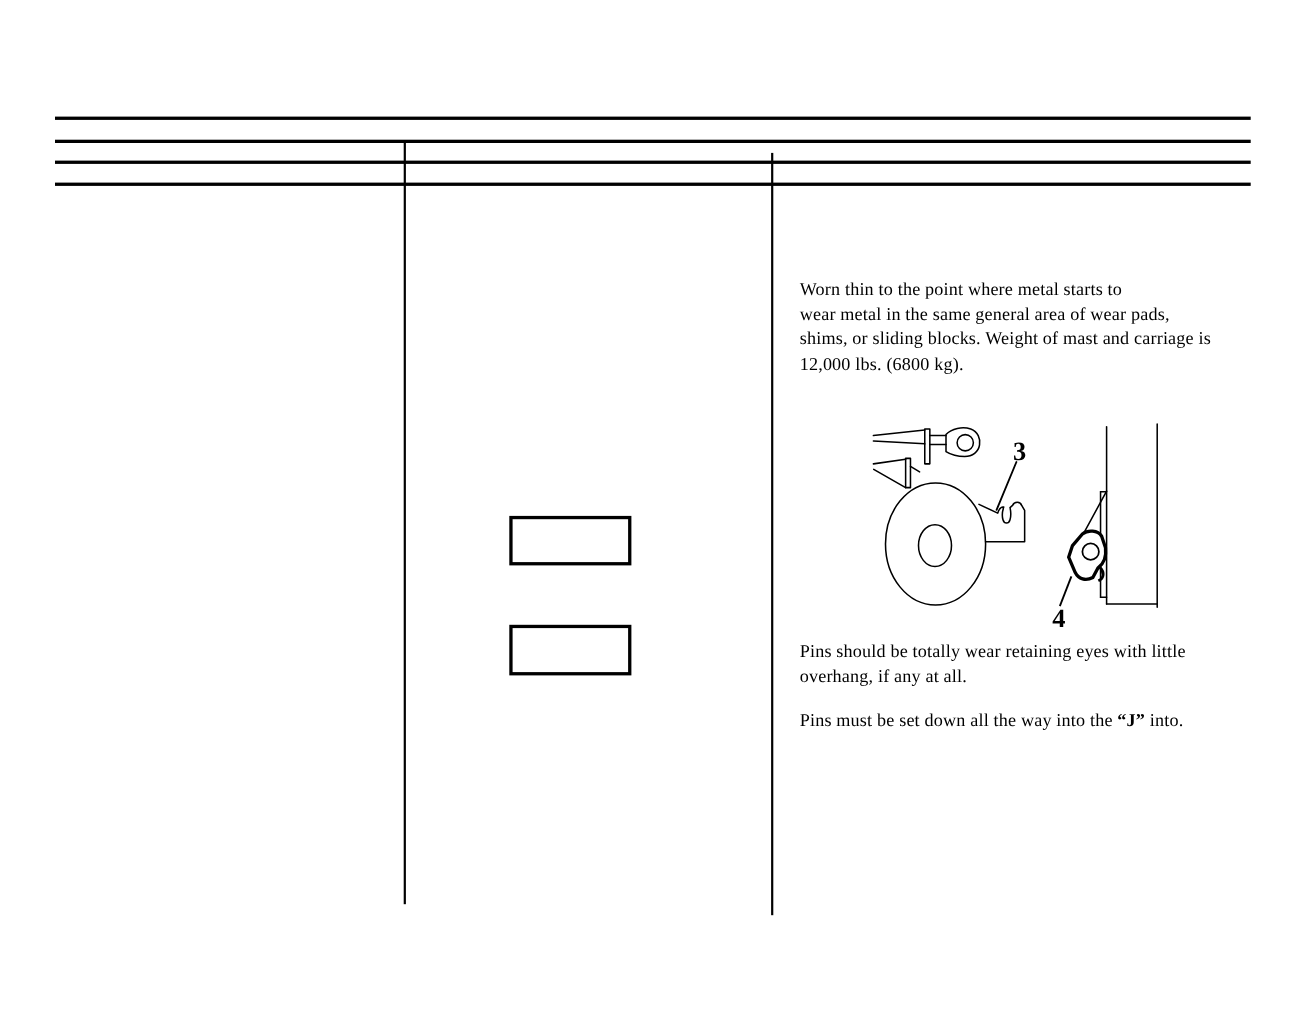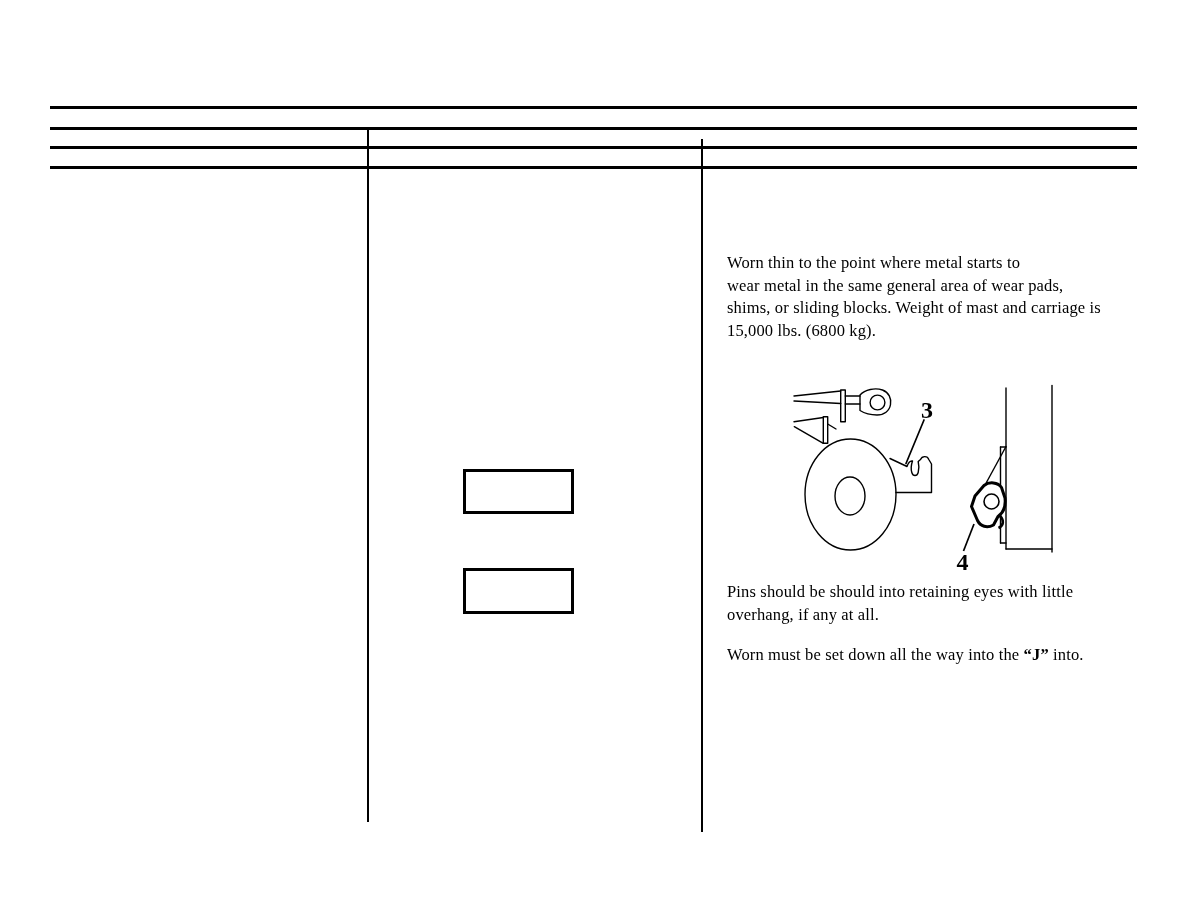--- a/index.html
+++ b/index.html
@@ -79,21 +79,21 @@
   <div class="hrule hrule-4"></div>
   <div class="vrule vrule-left"></div>
   <div class="vrule vrule-right"></div>
 
   <div class="entry-box entry-box-1"></div>
   <div class="entry-box entry-box-2"></div>
 
   <p class="para para-wear">Worn thin to the point where metal starts to
 wear metal in the same general area of wear pads,
 shims, or sliding blocks. Weight of mast and carriage is
-15,000 lbs. (6800 kg).</p>
+12,000 lbs. (6800 kg).</p>
 
   <svg class="figure" viewBox="0 0 300 200" xmlns="http://www.w3.org/2000/svg">
     <g stroke="#000000" fill="none" stroke-width="1.4" stroke-linejoin="round" stroke-linecap="round">
 
       <line x1="29" y1="21" x2="75.7" y2="16"></line>
       <line x1="29" y1="26" x2="75.7" y2="28.5"></line>
       <rect x="75.7" y="15" width="4.6" height="31.7"></rect>
       <line x1="80.3" y1="21" x2="95" y2="21"></line>
       <line x1="80.3" y1="29" x2="95" y2="29"></line>
       <path d="M95,20 C100,14.5 110,12.5 117.5,15 C124,17.5 126.5,23.5 125.5,29.5 C124.5,36 119,40 112,40 C105.5,40 99,38 95,35.5 Z"></path>
@@ -122,18 +122,18 @@
 
     <path d="M210,121 L219,110.5 C224,106.5 233,107 236.5,112.5 L240,123 C241,132 238,138 233,141.5 L228.5,150 C222,153.5 215.5,151.5 212.5,145.5 L206.5,131.5 Z" fill="#ffffff" stroke="#000000" stroke-width="3" stroke-linejoin="round"></path>
     <circle cx="226.5" cy="126.5" r="7.5" fill="#ffffff" stroke="#000000" stroke-width="1.6"></circle>
     <path d="M235,141 C239,145 239,150.5 233.5,153" fill="none" stroke="#000000" stroke-width="2.6"></path>
     <line x1="209" y1="149" x2="198.5" y2="176" stroke="#000000" stroke-width="1.7"></line>
 
     <text class="callout" x="162" y="43">3</text>
     <text class="callout" x="197.5" y="195">4</text>
   </svg>
 
-  <p class="para para-overhang">Pins should be should into retaining eyes with little
+  <p class="para para-overhang">Pins should be totally wear retaining eyes with little
 overhang, if any at all.</p>
 
-  <p class="para para-hooks"><span>Worn must be set down all the way into the </span><span class="emph">“J”</span><span> into.</span></p>
+  <p class="para para-hooks"><span>Pins must be set down all the way into the </span><span class="emph">“J”</span><span> into.</span></p>
 
 </div>
 
 </body></html>

